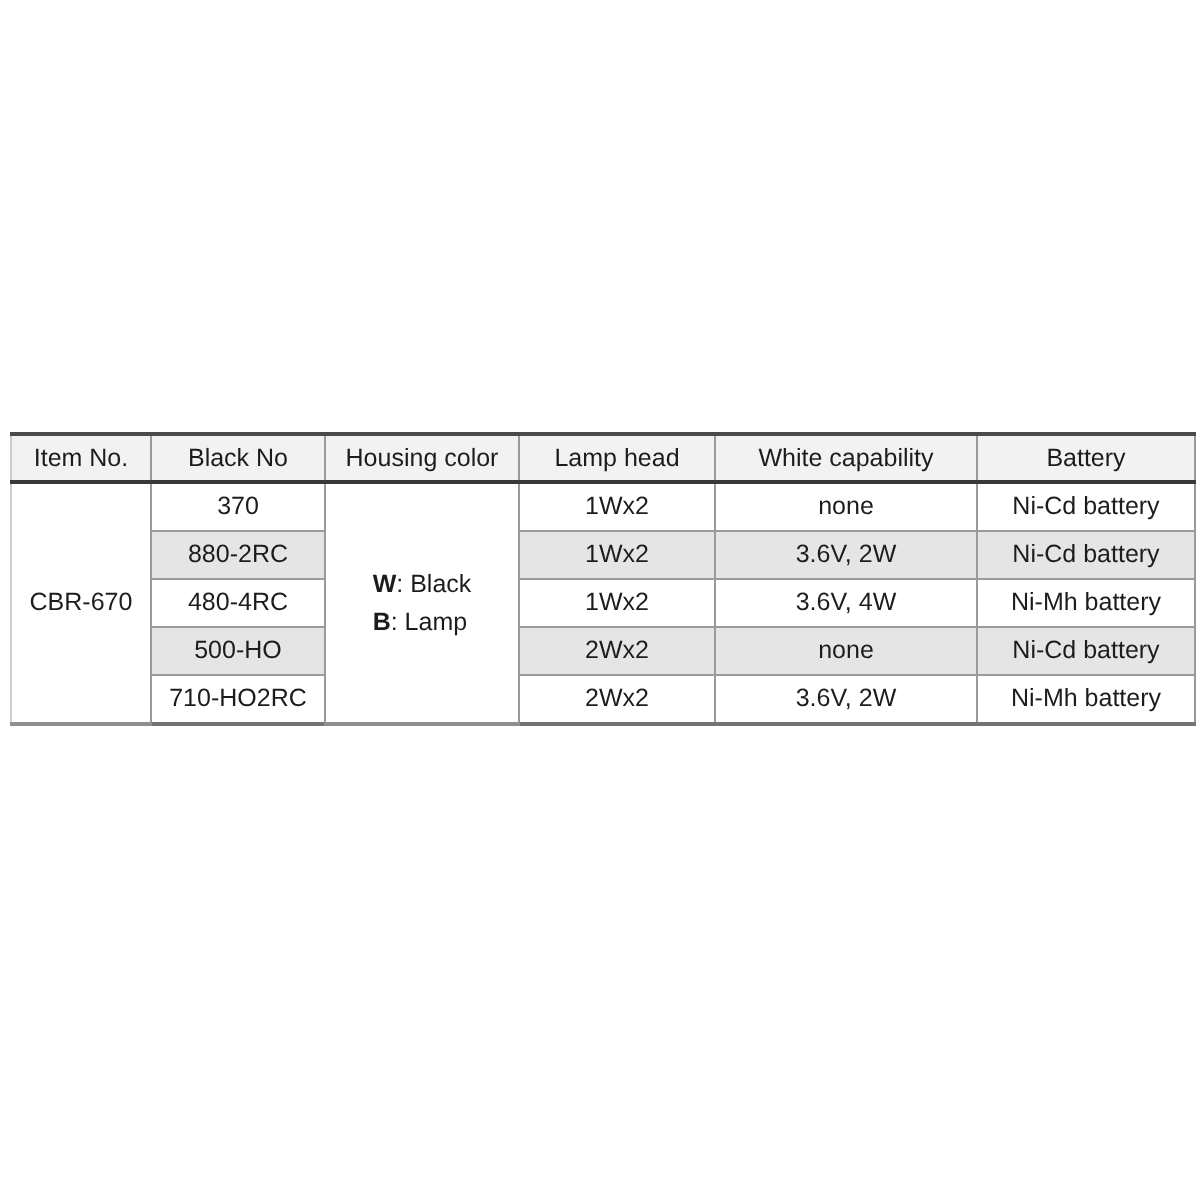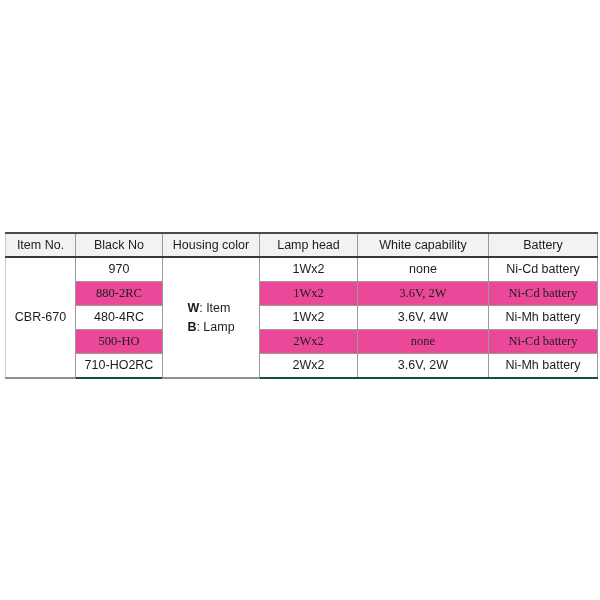--- a/index.html
+++ b/index.html
@@ -12,27 +12,27 @@
     width: 600px;
     height: 600px;
     background: #ffffff;
     font-family: "Liberation Sans", sans-serif;
     color: #1c1c1c;
     overflow: hidden;
   }
   table.spec {
     position: absolute;
     left: 5px;
-    top: 232px;
+    top: 216px;
     width: 592px;
     border-collapse: collapse;
     table-layout: fixed;
     font-size: 12.5px;
     line-height: 1.15;
-    border-bottom: 2px solid #14532d;
+    border-bottom: 2px solid #737373;
   }
   col.c-item    { width: 70px; }
   col.c-model   { width: 87px; }
   col.c-housing { width: 97px; }
   col.c-lamp    { width: 98px; }
   col.c-remote  { width: 131px; }
   col.c-battery { width: 109px; }
 
   .spec th, .spec td {
     padding: 0;
@@ -54,22 +54,21 @@
     background: #f2f2f2;
     border-top: 2px solid #4a4a4a;
     border-bottom: 2px solid #383838;
   }
   .spec tbody td {
     height: 23px;
     border-top: 1px solid #9b9b9b;
     background: #ffffff;
   }
   .spec tbody tr.alt td {
-    background: #ec4899;
-    font-family: Liberation Serif, serif;
+    background: #e5e5e5;
   }
   .spec tbody td.merged {
     background: #ffffff;
     border-bottom: 2px solid #8f8f8f;
   }
   .item-no {
     font-weight: bold;
   }
   .housing-block {
     display: inline-block;
@@ -103,24 +102,24 @@
         <th>Black No</th>
         <th>Housing color</th>
         <th>Lamp head</th>
         <th>White capability</th>
         <th>Battery</th>
       </tr>
     </thead>
     <tbody>
       <tr>
         <td rowspan="5" class="merged first-col item-no">CBR-670</td>
-        <td>970</td>
+        <td>370</td>
         <td rowspan="5" class="merged">
           <span class="housing-block">
-            <span class="line"><b>W</b><span>: Item</span></span>
+            <span class="line"><b>W</b><span>: Black</span></span>
             <span class="line"><b>B</b><span>: Lamp</span></span>
           </span>
         </td>
         <td>1Wx2</td>
         <td>none</td>
         <td class="last-col">Ni-Cd battery</td>
       </tr>
       <tr class="alt">
         <td>880-2RC</td>
         <td>1Wx2</td>

